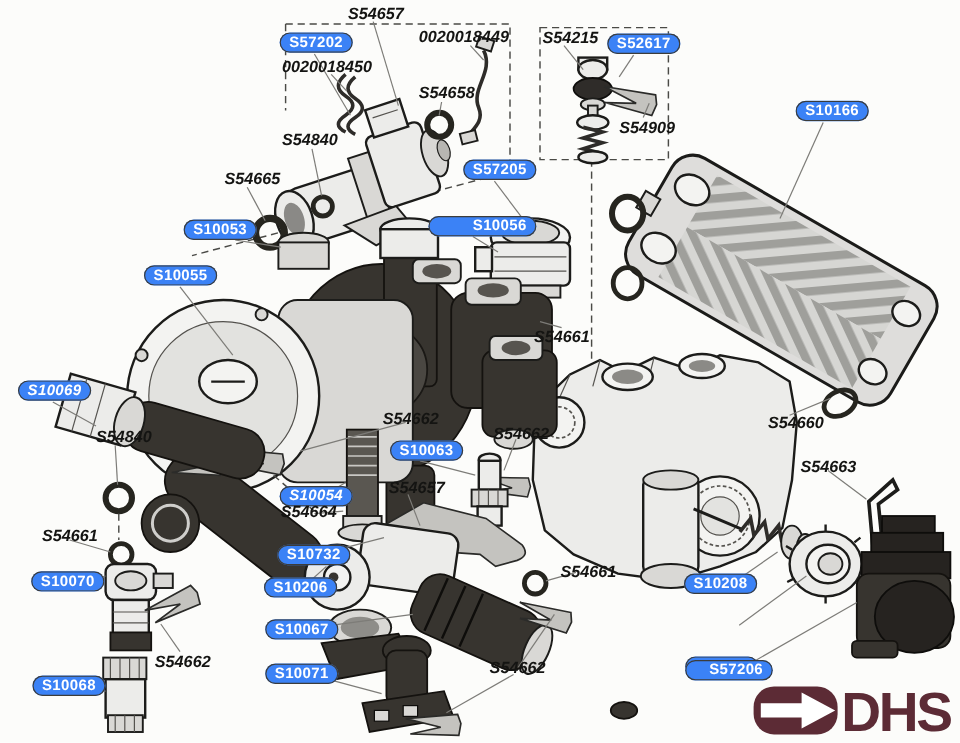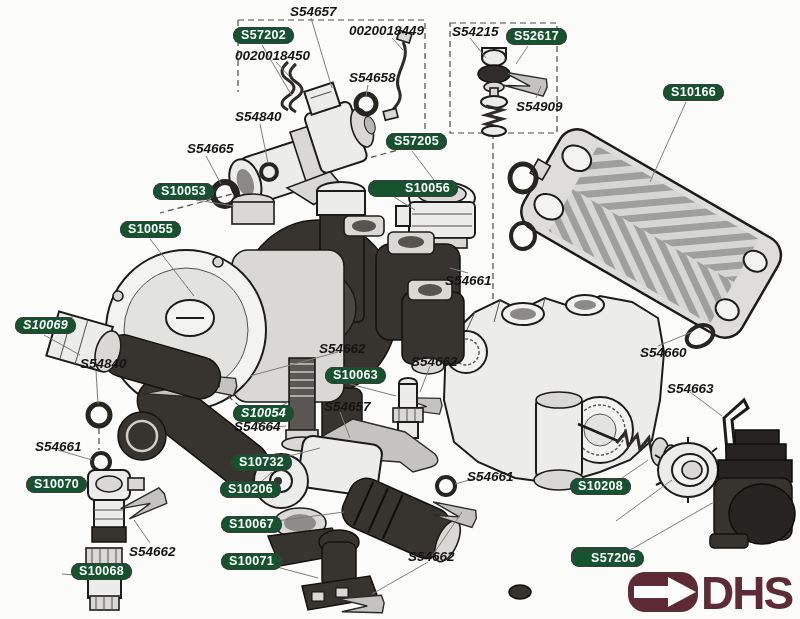--- a/index.html
+++ b/index.html
@@ -1,20 +1,20 @@
 <!DOCTYPE html>
 <html><head>
 <meta charset="utf-8">
 <style>
   html,body{margin:0;padding:0;background:#ffffff;}
   .stage{position:relative;width:800px;height:619px;background:#fcfcfa;overflow:hidden;
          font-family:"Liberation Sans",sans-serif;}
   .stage svg{position:absolute;left:0;top:0;}
   #labels{position:absolute;left:0;top:0;width:800px;height:619px;}
-  .lbl-box{position:absolute;background:#14532d;color:#ffffff;
+  .lbl-box{position:absolute;background:#3b82f6;color:#ffffff;
            font:bold 12.5px/15px "Liberation Sans",sans-serif;
            padding:1px 8px;border-radius:9px;letter-spacing:.3px;white-space:nowrap;
            box-shadow:0 0 0 1px #3c3c3a inset;}
   .lbl-plain{position:absolute;color:#141412;
            font:italic bold 13.5px/15px "Liberation Sans",sans-serif;white-space:nowrap;}
   
   .pl  {fill:#ececea;stroke:#1c1c1a;stroke-width:2;}
   .pl2 {fill:#d9d8d5;stroke:#1c1c1a;stroke-width:1.6;}
   .pl3 {fill:#f3f3f1;stroke:#1c1c1a;stroke-width:2;}
   .dk  {fill:#37342f;stroke:#14120f;stroke-width:1.5;}
@@ -339,21 +339,21 @@
       <div class="lbl-plain" style="left: 235px; top: 48px;">0020018450</div>
       <div class="lbl-plain" style="left: 349px; top: 70px;">S54658</div>
       <div class="lbl-plain" style="left: 452px; top: 24px;">S54215</div>
       <div class="lbl-box" style="left: 506px; top: 28px;">S52617</div>
       <div class="lbl-plain" style="left: 516px; top: 99px;">S54909</div>
       <div class="lbl-box" style="left: 663px; top: 84px;">S10166</div>
       <div class="lbl-plain" style="left: 235px; top: 109px;">S54840</div>
       <div class="lbl-plain" style="left: 187px; top: 141px;">S54665</div>
       <div class="lbl-box" style="left: 386px; top: 133px;">S57205</div>
       <div class="lbl-box" style="left: 153px; top: 183px;">S10053</div>
-      <div class="lbl-box" style="left: 368px; top: 180px; padding-left: 37px;">S10056</div>
+      <div class="lbl-box" style="left: 357px; top: 180px; padding-left: 37px;">S10056</div>
       <div class="lbl-box" style="left: 120px; top: 221px;">S10055</div>
       <div class="lbl-plain" style="left: 445px; top: 273px;">S54661</div>
       <div class="lbl-box" style="left: 15px; top: 317px; font-style: italic;">S10069</div>
       <div class="lbl-plain" style="left: 80px; top: 356px;">S54840</div>
       <div class="lbl-plain" style="left: 319px; top: 341px;">S54662</div>
       <div class="lbl-plain" style="left: 411px; top: 354px;">S54662</div>
       <div class="lbl-plain" style="left: 640px; top: 345px;">S54660</div>
       <div class="lbl-plain" style="left: 667px; top: 381px;">S54663</div>
       <div class="lbl-box" style="left: 325px; top: 367px;">S10063</div>
       <div class="lbl-plain" style="left: 324px; top: 399px;">S54657</div>
@@ -363,17 +363,17 @@
       <div class="lbl-box" style="left: 231px; top: 454px; text-align: right;">S10732</div>
       <div class="lbl-box" style="left: 26px; top: 476px;">S10070</div>
       <div class="lbl-box" style="left: 220px; top: 481px;">S10206</div>
       <div class="lbl-plain" style="left: 467px; top: 469px;">S54661</div>
       <div class="lbl-box" style="left: 570px; top: 478px;">S10208</div>
       <div class="lbl-box" style="left: 221px; top: 516px;">S10067</div>
       <div class="lbl-box" style="left: 571px; top: 514px; margin-top: 33px;">S10064</div>
       <div class="lbl-plain" style="left: 129px; top: 544px;">S54662</div>
       <div class="lbl-box" style="left: 221px; top: 553px;">S10071</div>
       <div class="lbl-plain" style="left: 408px; top: 549px;">S54662</div>
-      <div class="lbl-box" style="left: 27px; top: 563px; margin-left: 44px;">S10068</div>
+      <div class="lbl-box" style="left: 27px; top: 563px;">S10068</div>
       <div class="lbl-box" style="left: 571px; top: 550px; padding-left: 20px;">S57206</div>
     </div>
 
 </div>
 
 </body></html>

